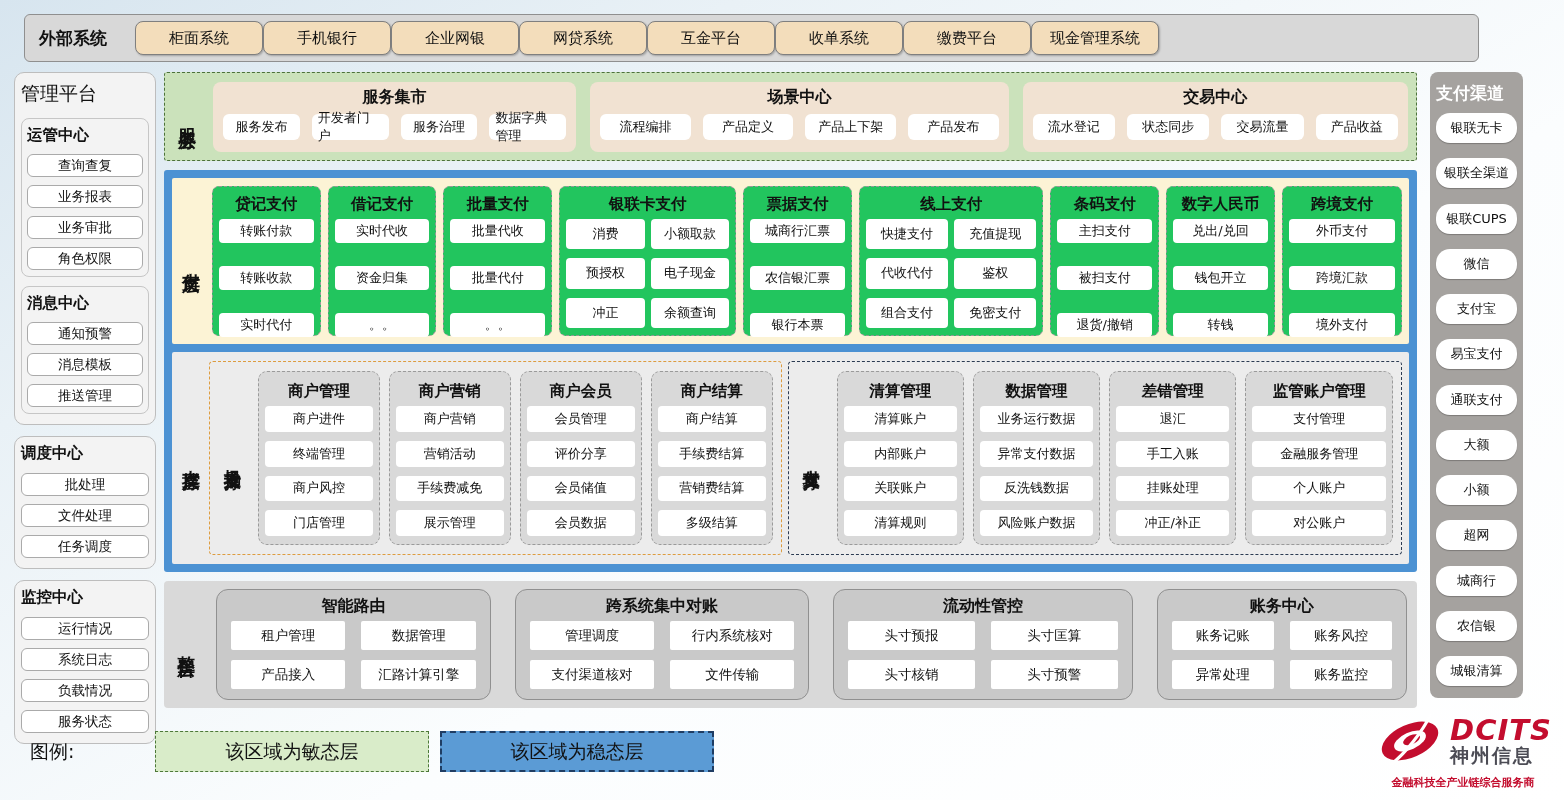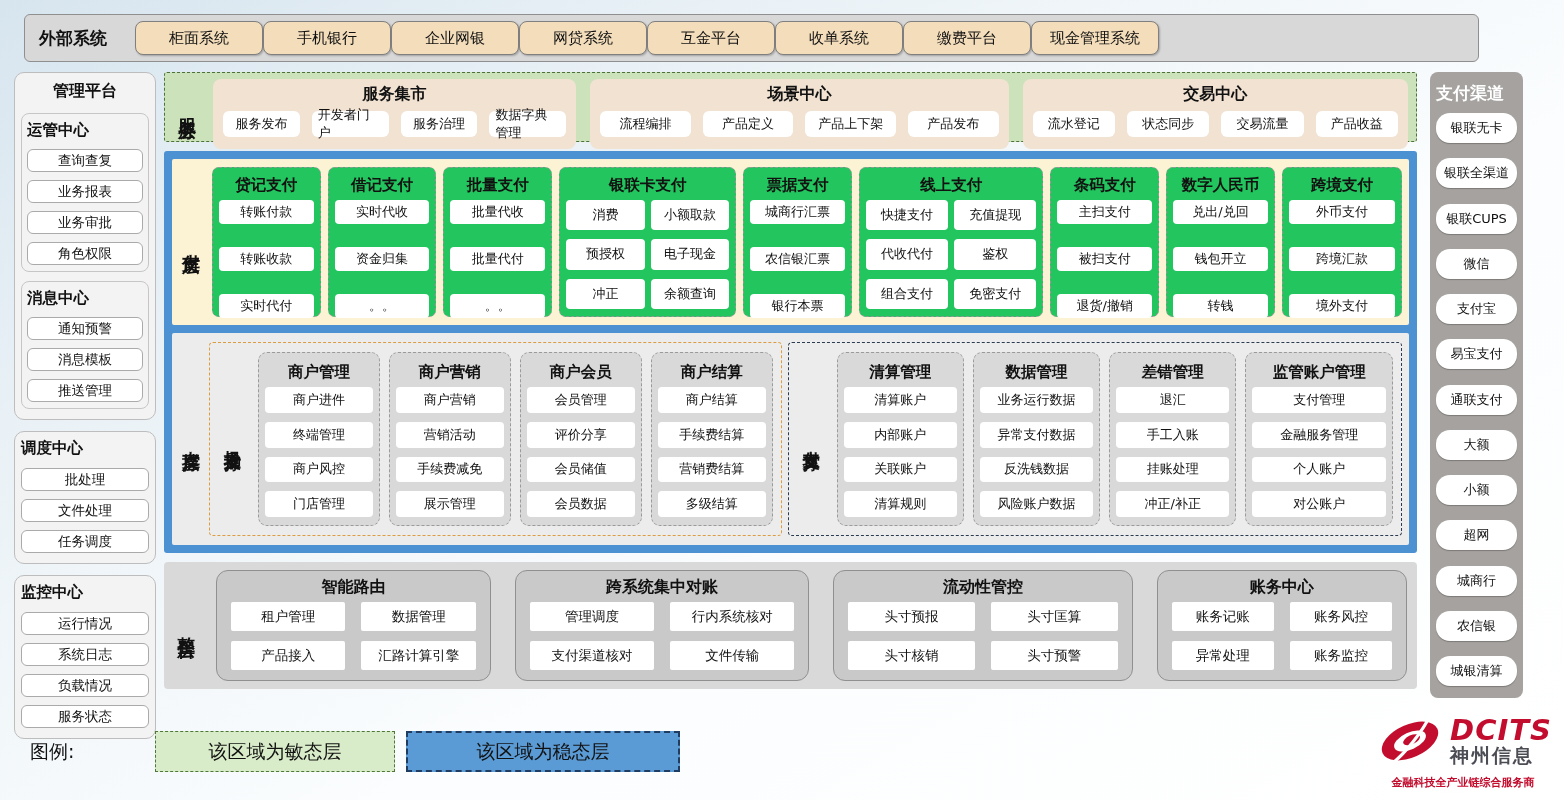--- a/index.html
+++ b/index.html
@@ -16,36 +16,36 @@
   border:1px solid #8f8f8f;border-radius:6px;display:flex;align-items:center;padding:0 14px}
 .topbar-label{font-weight:bold;font-size:17px;width:96px;flex:none}
 .topbar-systems{flex:1;display:flex;justify-content:flex-start;align-items:center}
 .tan-btn{width:128px;height:34px;background:#f3ddbb;border:1px solid #7f7f7f;border-radius:8px;
   display:flex;align-items:center;justify-content:center;font-size:15px;box-shadow:1px 1px 2px rgba(0,0,0,.25)}
 
 
 .left{position:absolute;left:14px;top:72px;width:142px;display:flex;flex-direction:column;gap:11px}
 .panel{background:#f3f3f3;border:1px solid #bdbdbd;border-radius:10px;padding:6px 6px 10px;
   display:flex;flex-direction:column;gap:9px}
-.panel-title{font-weight:bold;font-size:16px;text-align:center;padding:2px 0}
+.panel-title{font-weight:normal;font-size:19px;padding:2px 0}
 .group-box{border:1px solid #c6c6c6;border-radius:8px;background:#f3f3f3;padding:6px 5px;
   display:flex;flex-direction:column;gap:8px}
 .group-title{font-weight:bold;font-size:15.5px;}
 .vlist{display:flex;flex-direction:column;gap:8px}
 .wchip{background:#fff;border:1px solid #aaa;border-radius:6px;height:23px;
   display:flex;align-items:center;justify-content:center;font-size:13.5px}
 
 
 .main{position:absolute;left:164px;top:72px;width:1253px;display:flex;flex-direction:column;gap:9px}
 .vlabel{writing-mode:vertical-lr;text-orientation:upright;font-weight:bold;font-size:18px;
   letter-spacing:2px;display:flex;align-items:center;justify-content:center;flex:none}
 
 
-.service{height:70px;background:#cbe2bb;border:1.5px dashed #4c713b;border-radius:3px;
-  display:flex;padding:6px 8px 6px 10px;gap:14px}
+.service{height:89px;background:#cbe2bb;border:1.5px dashed #4c713b;border-radius:3px;
+  display:flex;align-items:center;padding:6px 8px 6px 10px;gap:14px}
 .sgroup{background:#f1e2d2;border-radius:8px;height:70px;padding:3px 10px 7px;display:flex;flex-direction:column}
 .sgroup-title{font-weight:bold;font-size:16px;text-align:center;line-height:24px}
 .sgroup-items{display:flex;gap:12px;flex:1;align-items:center}
 .schip{background:#fff;border-radius:6px;height:26px;padding:0 6px;display:flex;align-items:center;
   justify-content:center;font-size:13px;flex:1}
 
 
 .stable{background:#4c92d3;border-radius:3px;padding:8px;display:flex;flex-direction:column;gap:8px}
 
 
@@ -87,21 +87,21 @@
 .right{position:absolute;left:1430px;top:72px;width:93px;height:626px;background:#a5a29f;
   border-radius:8px;padding:10px 6px 12px;display:flex;flex-direction:column}
 .right-title{color:#fff;font-weight:bold;font-size:17px;text-align:left;margin-bottom:8px;white-space:nowrap}
 .channels{flex:1;display:flex;flex-direction:column;justify-content:space-between}
 .cchip{background:#fff;border-radius:14px;height:30px;display:flex;align-items:center;justify-content:center;
   font-size:13px;white-space:nowrap;box-shadow:0 1px 1px rgba(0,0,0,.25)}
 
 
 .legend{position:absolute;left:30px;top:731px;display:flex;align-items:center}
 .legend-label{font-size:19px;width:125px}
-.lg{width:240px;height:41px;display:flex;align-items:center;justify-content:center;font-size:19px}
+.lg{width:274px;height:41px;display:flex;align-items:center;justify-content:center;font-size:19px}
 .lg.green{background:#d9ecc9;border:1.5px dashed #4d7838;margin-right:11px}
 .lg.blue{background:#5b9bd5;border:2px dashed #1f3d63;width:274px}
 
 
 .logo{position:absolute;right:6px;bottom:10px;width:190px;text-align:center}
 .logo-top{display:flex;align-items:center;justify-content:center;gap:4px}
 .logo-names{text-align:left}
 .logo-en{color:#c30d2e;font-weight:bold;font-style:italic;font-size:29px;line-height:1;letter-spacing:1px}
 .logo-cn{color:#4c4c55;font-size:19px;font-weight:bold;letter-spacing:2px;line-height:1.15}
 .logo-slogan{color:#c30d2e;font-weight:bold;font-size:11px;margin-top:6px;white-space:nowrap}

